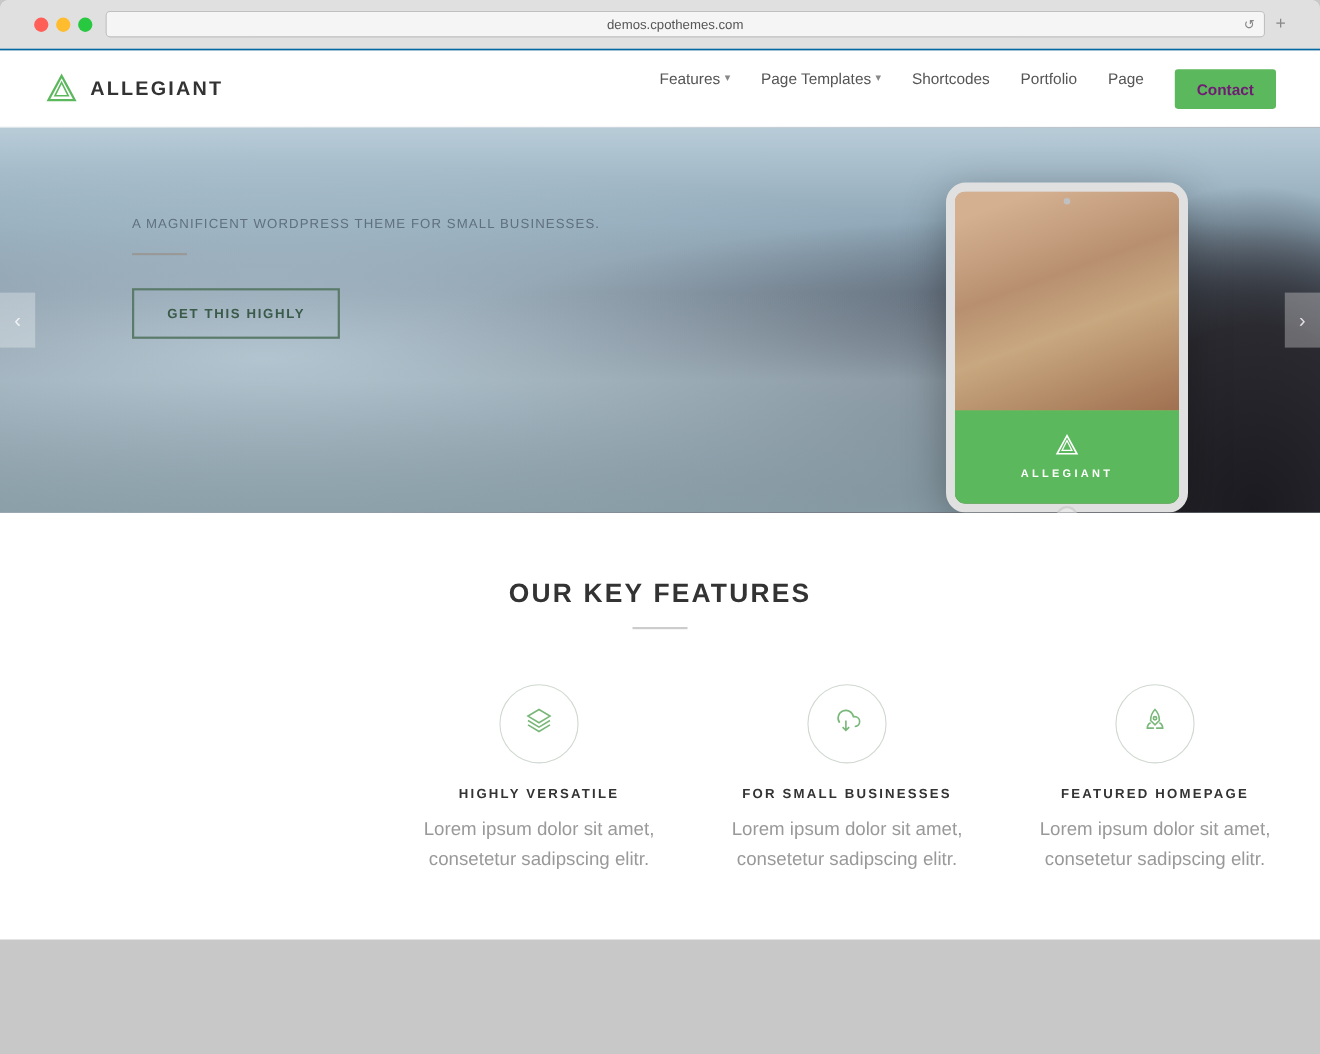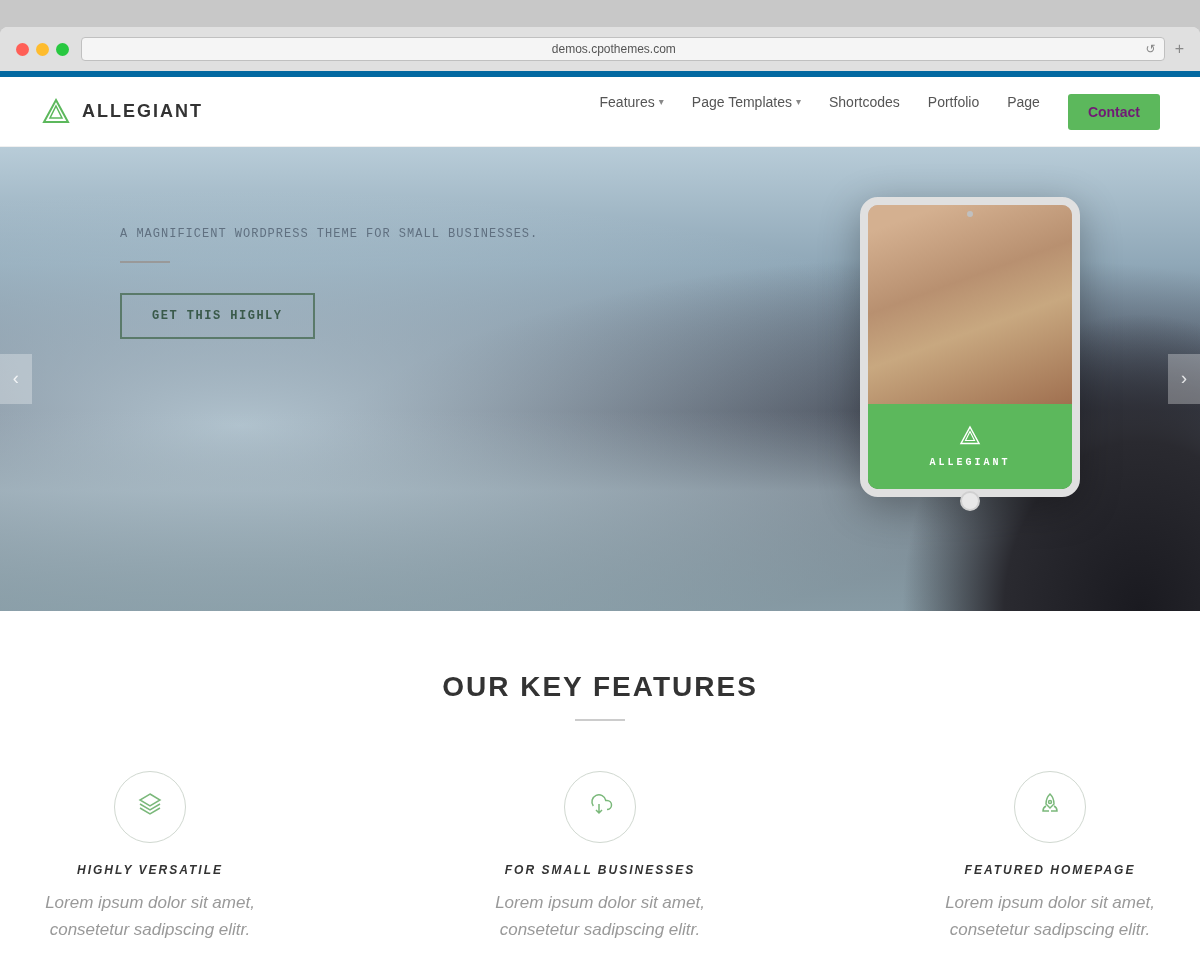--- a/index.html
+++ b/index.html
@@ -8,25 +8,24 @@
     
     .browser-chrome {
       background: #e8e8e8;
       border-radius: 8px 8px 0 0;
       padding: 0;
       position: relative;
     }
     .browser-titlebar {
       display: flex;
       align-items: center;
-      padding: 10px 16px;
+      padding: 10px 31px;
       background: #e0e0e0;
       border-radius: 8px 8px 0 0;
-      border-bottom: 6px solid #0369a1;
-      margin-top: 27px;
+      border-bottom: 2px solid #0369a1;
     }
     .browser-dots {
       display: flex;
       gap: 7px;
       margin-right: 12px;
     }
     .dot {
       width: 13px;
       height: 13px;
       border-radius: 50%;
@@ -120,24 +119,23 @@
       padding: 10px 20px;
       font-size: 14px;
       font-weight: 600;
       cursor: pointer;
       border-radius: 3px;
     }
 
     
     .hero {
       position: relative;
-      height: 464px;
+      height: 350px;
       overflow: hidden;
       background: linear-gradient(135deg, #c8d8e0 0%, #a0b8c8 30%, #606878 70%, #282830 100%);
-      font-family: Liberation Mono, monospace;
     }
     .hero-bg {
       position: absolute;
       inset: 0;
       background: 
         radial-gradient(ellipse at 20% 60%, rgba(200,220,230,0.8) 0%, transparent 60%),
         radial-gradient(ellipse at 80% 80%, rgba(30,30,40,0.9) 0%, transparent 50%),
         linear-gradient(180deg, #b8ccd8 0%, #90a8b8 25%, #505868 60%, #202028 100%);
     }
     
@@ -296,37 +294,36 @@
     .hero-arrow-left { left: 0; }
     .hero-arrow-right { right: 0; }
 
     
     .features {
       background: white;
       padding: 60px 40px;
       text-align: center;
     }
     .features-title {
-      font-size: 28px;
+      font-size: 24px;
       font-weight: 700;
       color: #333;
       letter-spacing: 2px;
       margin-bottom: 16px;
     }
     .features-divider {
       width: 50px;
       height: 2px;
       background: #ccc;
       margin: 0 auto 50px;
     }
     .features-grid {
       display: flex;
-      justify-content: space-between;
-      gap: 43px;
-      font-style: italic;
+      justify-content: flex-end;
+      gap: 60px;
     }
     .feature-item {
       max-width: 220px;
       text-align: center;
     }
     .feature-icon-wrap {
       width: 72px;
       height: 72px;
       border-radius: 50%;
       border: 1.5px solid #d0d8d0;

